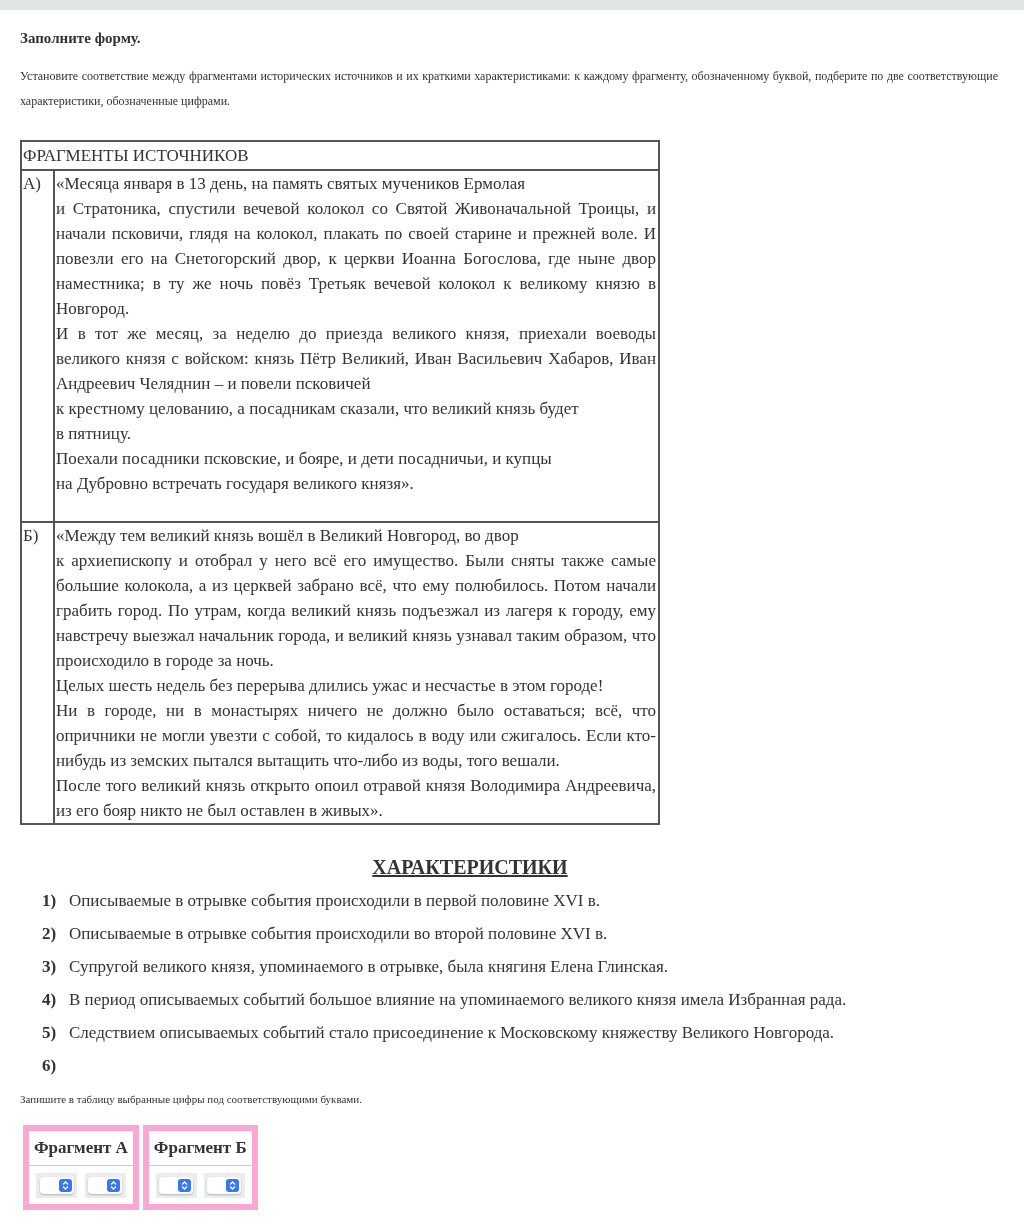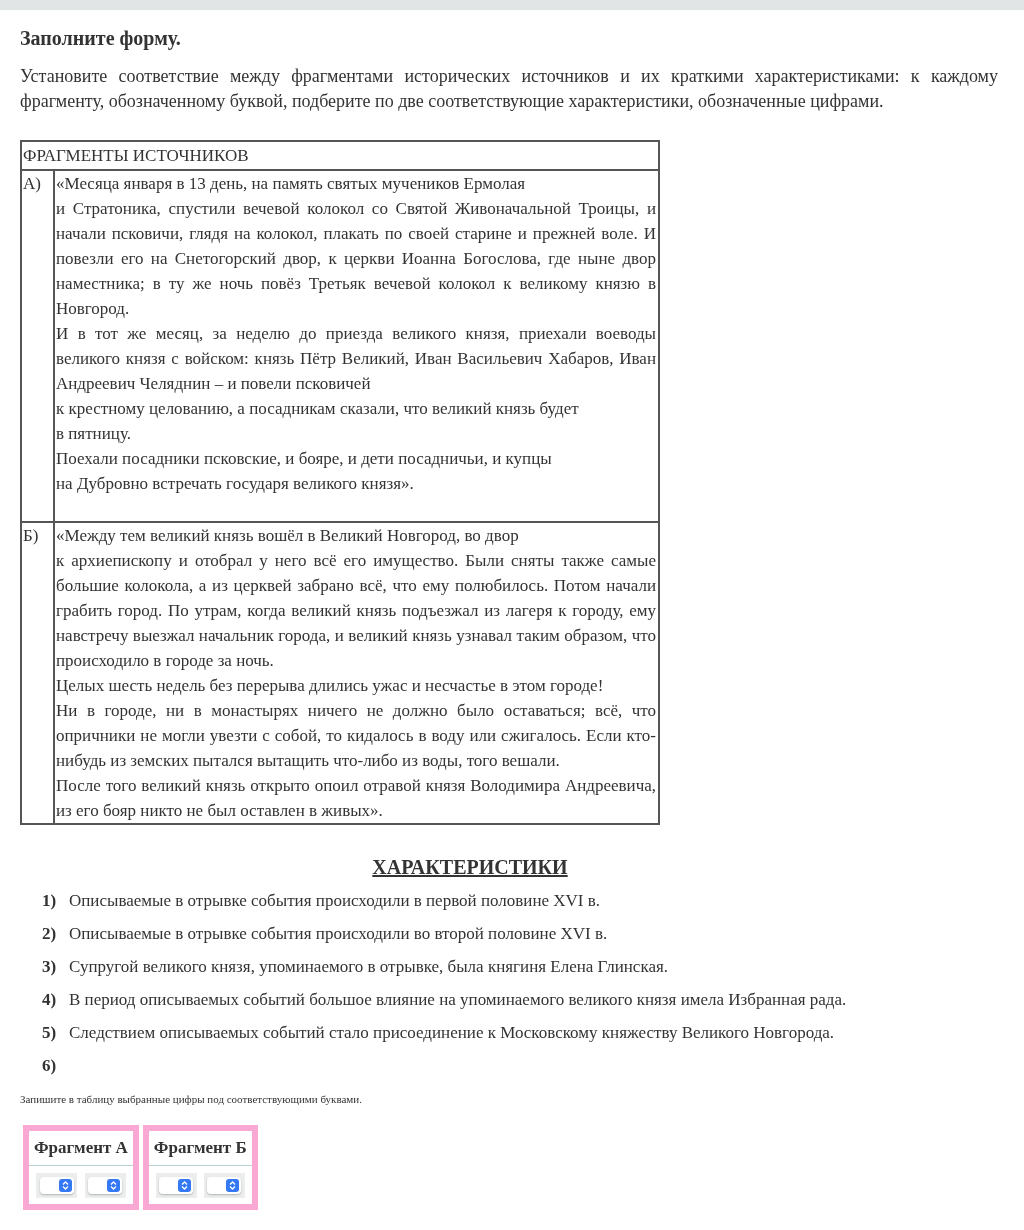--- a/index.html
+++ b/index.html
@@ -1,20 +1,20 @@
 <!DOCTYPE html>
 <html><head>
 <meta charset="utf-8">
 <style>
   html, body { margin: 0; padding: 0; background: #ffffff; }
   body { width: 1024px; height: 1230px; position: relative; overflow: hidden; color: #333333; font-family: "Liberation Serif", "DejaVu Serif", serif; }
   .topbar { position: absolute; left: 0; top: 0; width: 1024px; height: 10px; background: #e1e5e5; }
   .content { position: absolute; left: 20px; top: 10px; width: 978px; }
-  .form-title { position: absolute; top: 17px; left: 0; font-weight: bold; font-size: 20px; line-height: 22px; }
-  .instruction { position: absolute; top: 54px; left: 0; width: 978px; font-size: 18px; line-height: 25px; text-align: justify; }
+  .form-title { position: absolute; top: 17px; left: 0; font-weight: bold; font-size: 15px; line-height: 22px; }
+  .instruction { position: absolute; top: 54px; left: 0; width: 978px; font-size: 12px; line-height: 25px; text-align: justify; }
 
   .src-table { position: absolute; left: 20px; top: 140px; width: 640px; border-collapse: collapse; font-size: 17px; line-height: 25px; color: #333333; }
   .src-table td { border: 2px solid #555555; padding: 0 2px; vertical-align: top; }
   .src-table .hdr { padding: 1px 20px 0 1px; height: 26px; }
   .src-table .letter { width: 30px; padding: 0 0 0 1px; }
   .src-table .frag { text-align: justify; padding: 0 2px 0 1px; margin-left: 23px; }
   .src-table .frag p { margin: 0; }
   .src-table .frag.a { height: 350px; }
   .left { text-align: left !important; }
 

